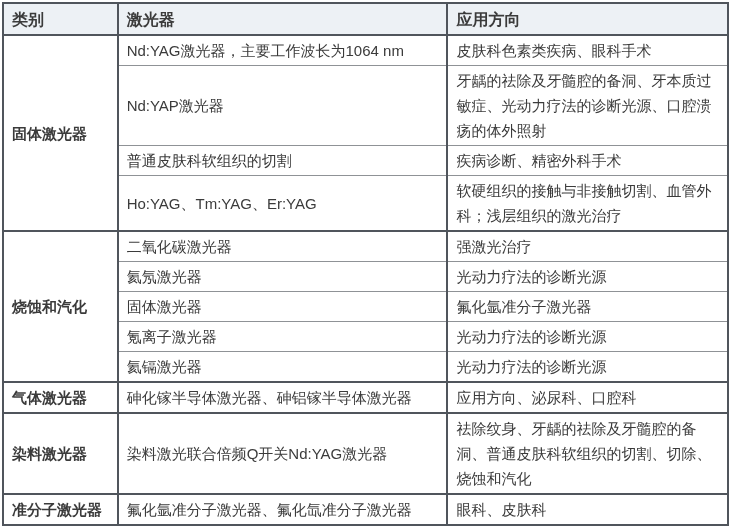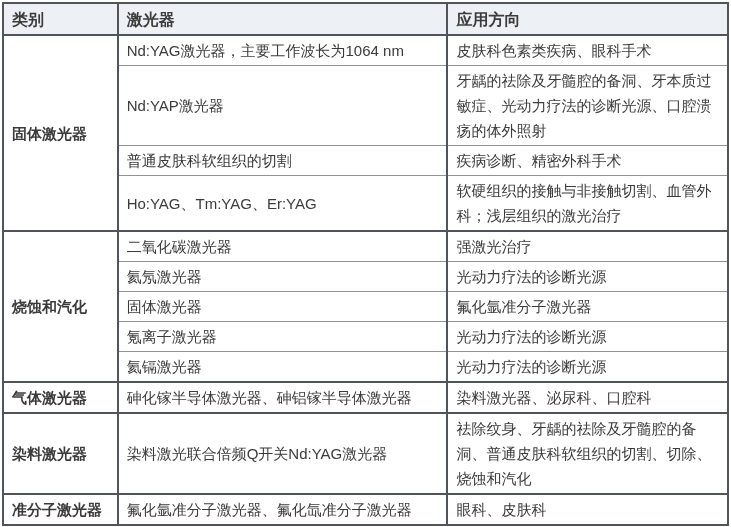--- a/index.html
+++ b/index.html
@@ -109,21 +109,21 @@
         <td>光动力疗法的诊断光源</td>
       </tr>
       <tr>
         <td>氦镉激光器</td>
         <td>光动力疗法的诊断光源</td>
       </tr>
 
       <tr class="group-start">
         <td class="cat">气体激光器</td>
         <td>砷化镓半导体激光器、砷铝镓半导体激光器</td>
-        <td>染料激光器、泌尿科、口腔科</td>
+        <td>应用方向、泌尿科、口腔科</td>
       </tr>
 
       <tr class="group-start">
         <td class="cat">染料激光器</td>
         <td>染料激光联合倍频Q开关Nd:YAG激光器</td>
         <td>祛除纹身、牙龋的祛除及牙髓腔的备洞、普通皮肤科软组织的切割、切除、烧蚀和汽化</td>
       </tr>
 
       <tr class="group-start">
         <td class="cat">准分子激光器</td>

